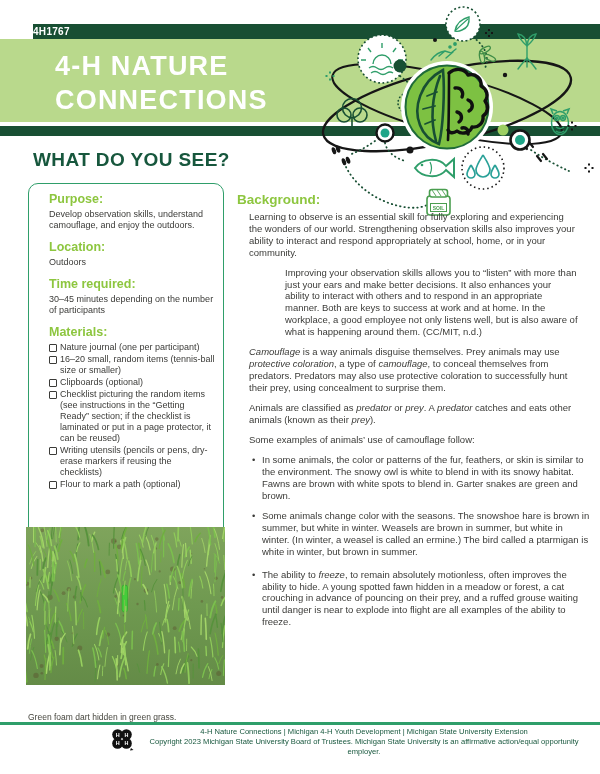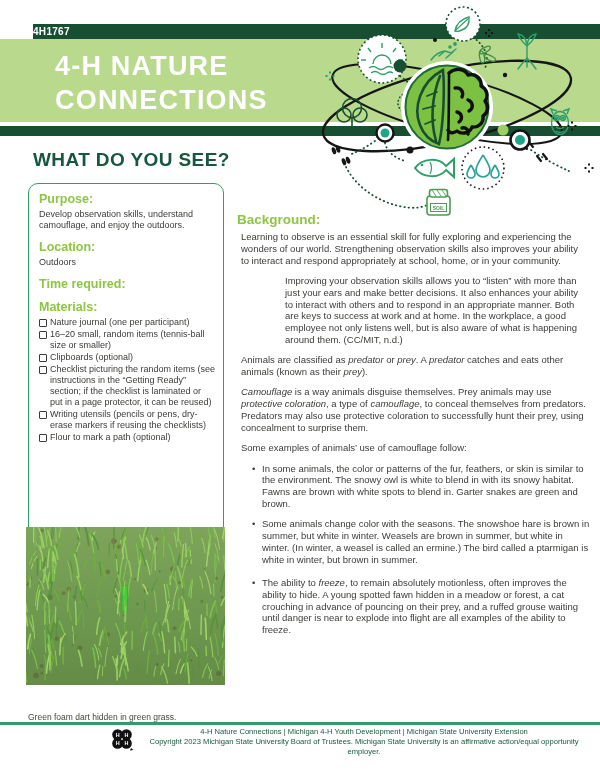--- a/index.html
+++ b/index.html
@@ -15,38 +15,38 @@
          line-height:34px;letter-spacing:1.2px;}
   .band{position:absolute;left:0;top:126px;width:600px;height:10px;background:#184f33;}
   .illu{position:absolute;left:315px;top:0;width:285px;height:240px;}
 
   
   .section-title{position:absolute;left:33px;top:149px;font-size:19px;font-weight:bold;
                  color:#17573d;letter-spacing:.4px;}
 
   
   .sidebar{position:absolute;left:28px;top:183px;width:196px;height:388px;border:1.5px solid #2f9e6a;
-           border-radius:10px;padding:8px 7px 6px 10px;box-sizing:border-box;background:#fff;}
+           border-radius:10px;padding:8px 7px 6px 20px;box-sizing:border-box;background:#fff;}
   .side-h{color:#8dc63f;font-weight:bold;font-size:12.5px;margin:9px 0 3px;}
   .side-h.first{margin-top:0;}
   .side-p{font-size:9px;color:#3b3b38;line-height:11px;margin:0;}
   .mat-list{list-style:none;margin:2px 0 0;padding:0;}
   .mat-list li{position:relative;font-size:9px;color:#3b3b38;line-height:11px;
                padding-left:11px;margin-bottom:1px;}
   .cbx{position:absolute;left:0;top:2px;width:5.5px;height:5.5px;border:1.2px solid #3b3b38;
        border-radius:1px;}
 
   
   .photo{position:absolute;left:26px;top:527px;width:199px;height:158px;}
   .caption{position:absolute;left:28px;top:712px;font-size:8.5px;color:#47473f;}
 
   
-  .main{position:absolute;left:237px;top:212px;width:353px;}
+  .main{position:absolute;left:237px;top:192px;width:353px;}
   .bg-h{color:#8dc63f;font-weight:bold;font-size:13.5px;margin:0 0 4px;}
-  .main p{font-size:9.5px;line-height:11.9px;color:#3b3b38;margin:0 4px 8px;}
+  .main p{font-size:9.5px;line-height:11.9px;color:#3b3b38;margin:0 12px 8px;}
   .main p.quote{margin-left:48px;}
   .main i{font-style:italic;}
   ul.bullets{list-style:none;margin:9px 0 11px;padding:0 0 0 25px;}
   ul.bullets li{position:relative;font-size:9.5px;line-height:11.9px;color:#3b3b38;margin-bottom:8px;}
   ul.bullets li::before{content:"\2022";position:absolute;left:-10px;color:#3b3b38;}
 
   
   .footer-rule{position:absolute;left:0;top:722px;width:600px;height:2.5px;background:#2f9e6a;}
   .clover{position:absolute;left:110px;top:727px;width:24px;height:24px;}
   .footer-text{position:absolute;left:138px;top:727px;width:452px;text-align:center;
@@ -235,20 +235,21 @@
   </svg>
 
   <div class="section-title">WHAT DO YOU SEE?</div>
 
   <div class="sidebar">
     <div class="side-h first">Purpose:</div>
     <p class="side-p">Develop observation skills, understand camouflage, and enjoy the outdoors.</p>
     <div class="side-h">Location:</div>
     <p class="side-p">Outdoors</p>
     <div class="side-h">Time required:</div>
+    <p class="side-p">30–45 minutes depending on the number of participants</p>
     <div class="side-h">Materials:</div>
     <ul class="mat-list">
       <li><span class="cbx"></span><span>Nature journal (one per participant)</span></li>
       <li><span class="cbx"></span><span>16–20 small, random items (tennis-ball size or smaller)</span></li>
       <li><span class="cbx"></span><span>Clipboards (optional)</span></li>
       <li><span class="cbx"></span><span>Checklist picturing the random items (see instructions in the “Getting Ready” section; if the checklist is laminated or put in a page protector, it can be reused)</span></li>
       <li><span class="cbx"></span><span>Writing utensils (pencils or pens, dry-erase markers if reusing the checklists)</span></li>
       <li><span class="cbx"></span><span>Flour to mark a path (optional)</span></li>
     </ul>
   </div>
@@ -597,22 +598,22 @@
         <path d="M175.0,107.6 Q175.1,95.8 175.4,88.0" stroke="#a3d468" stroke-width="1.32" fill="none" stroke-linecap="round"></path>
         <path d="M188.8,45.0 Q188.9,34.7 189.1,27.7" stroke="#7bbf4e" stroke-width="1.30" fill="none" stroke-linecap="round"></path>
       </g>
   </svg>
   <div class="caption">Green foam dart hidden in green grass.</div>
 
   <div class="main">
     <div class="bg-h">Background:</div>
     <p>Learning to observe is an essential skill for fully exploring and experiencing the wonders of our world. Strengthening observation skills also improves your ability to interact and respond appropriately at school, home, or in your community.</p>
     <p class="quote">Improving your observation skills allows you to “listen” with more than just your ears and make better decisions. It also enhances your ability to interact with others and to respond in an appropriate manner. Both are keys to success at work and at home. In the workplace, a good employee not only listens well, but is also aware of what is happening around them. (CC/MIT, n.d.)</p>
+    <p><i>Camouflage</i> is a way animals disguise themselves. Prey animals may use <i>protective coloration</i>, a type of <i>camouflage</i>, to conceal themselves from predators. Predators may also use protective coloration to successfully hunt their prey, using concealment to surprise them.</p>
     <p>Animals are classified as <i>predator</i> or <i>prey</i>. A <i>predator</i> catches and eats other animals (known as their <i>prey</i>).</p>
-    <p><i>Camouflage</i> is a way animals disguise themselves. Prey animals may use <i>protective coloration</i>, a type of <i>camouflage</i>, to conceal themselves from predators. Predators may also use protective coloration to successfully hunt their prey, using concealment to surprise them.</p>
     <p>Some examples of animals’ use of camouflage follow:</p>
     <ul class="bullets">
       <li>In some animals, the color or patterns of the fur, feathers, or skin is similar to the environment. The snowy owl is white to blend in with its snowy habitat. Fawns are brown with white spots to blend in. Garter snakes are green and brown.</li>
       <li>Some animals change color with the seasons. The snowshoe hare is brown in summer, but white in winter. Weasels are brown in summer, but white in winter. (In winter, a weasel is called an ermine.) The bird called a ptarmigan is white in winter, but brown in summer.</li>
     </ul>
     <ul class="bullets">
       <li>The ability to <i>freeze</i>, to remain absolutely motionless, often improves the ability to hide. A young spotted fawn hidden in a meadow or forest, a cat crouching in advance of pouncing on their prey, and a ruffed grouse waiting until danger is near to explode into flight are all examples of the ability to freeze.</li>
     </ul>
   </div>
 

